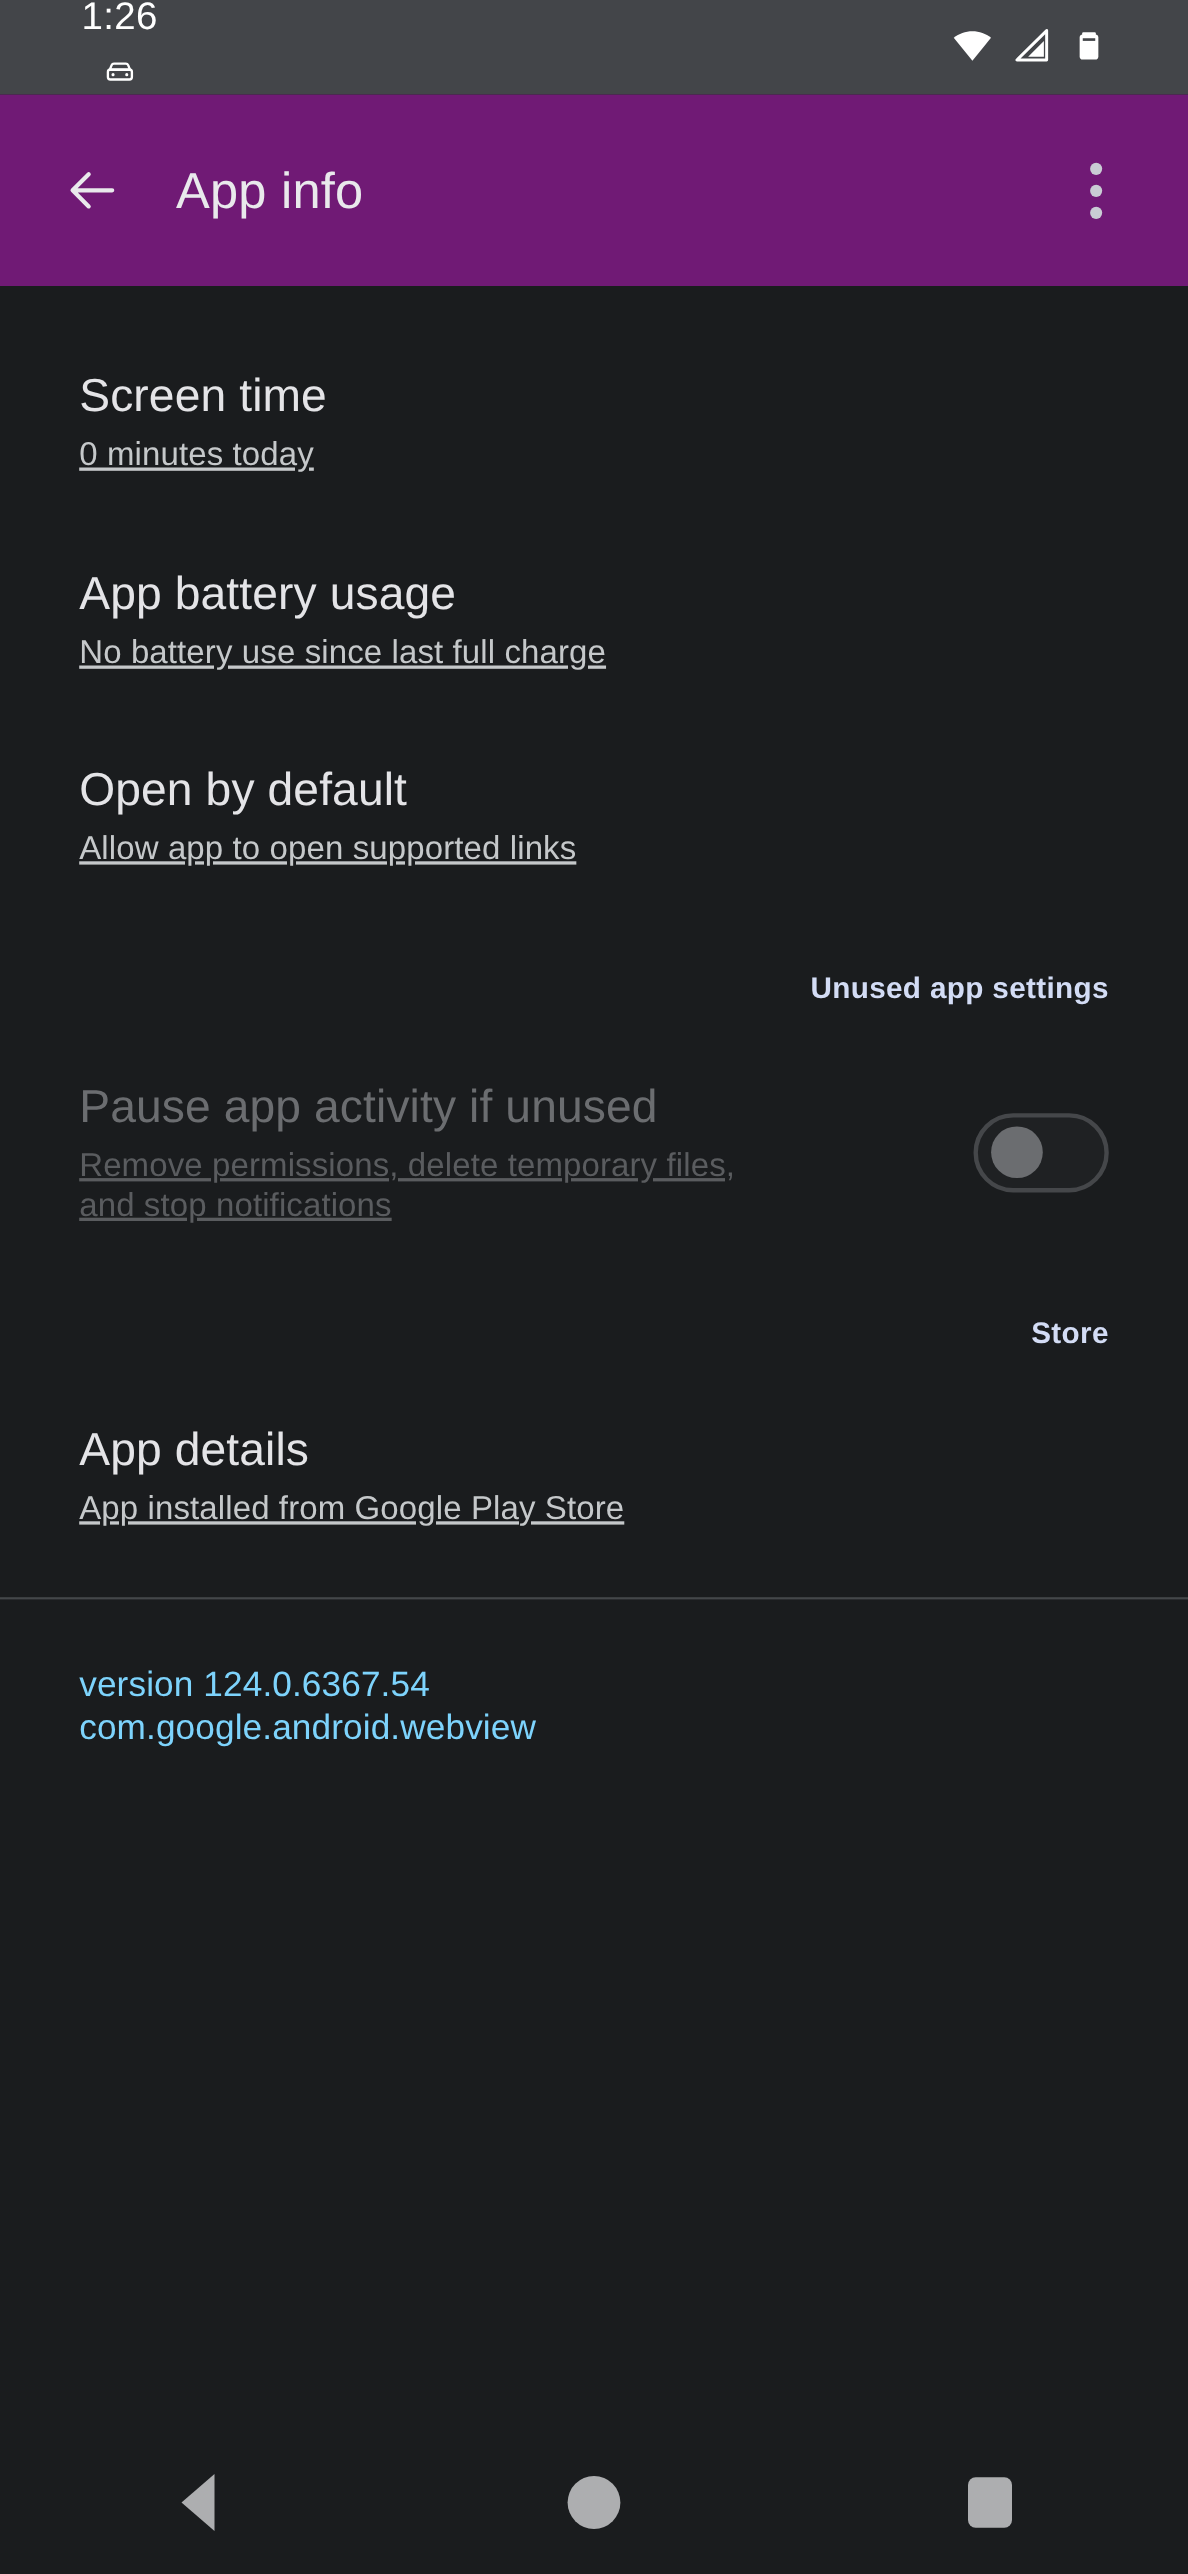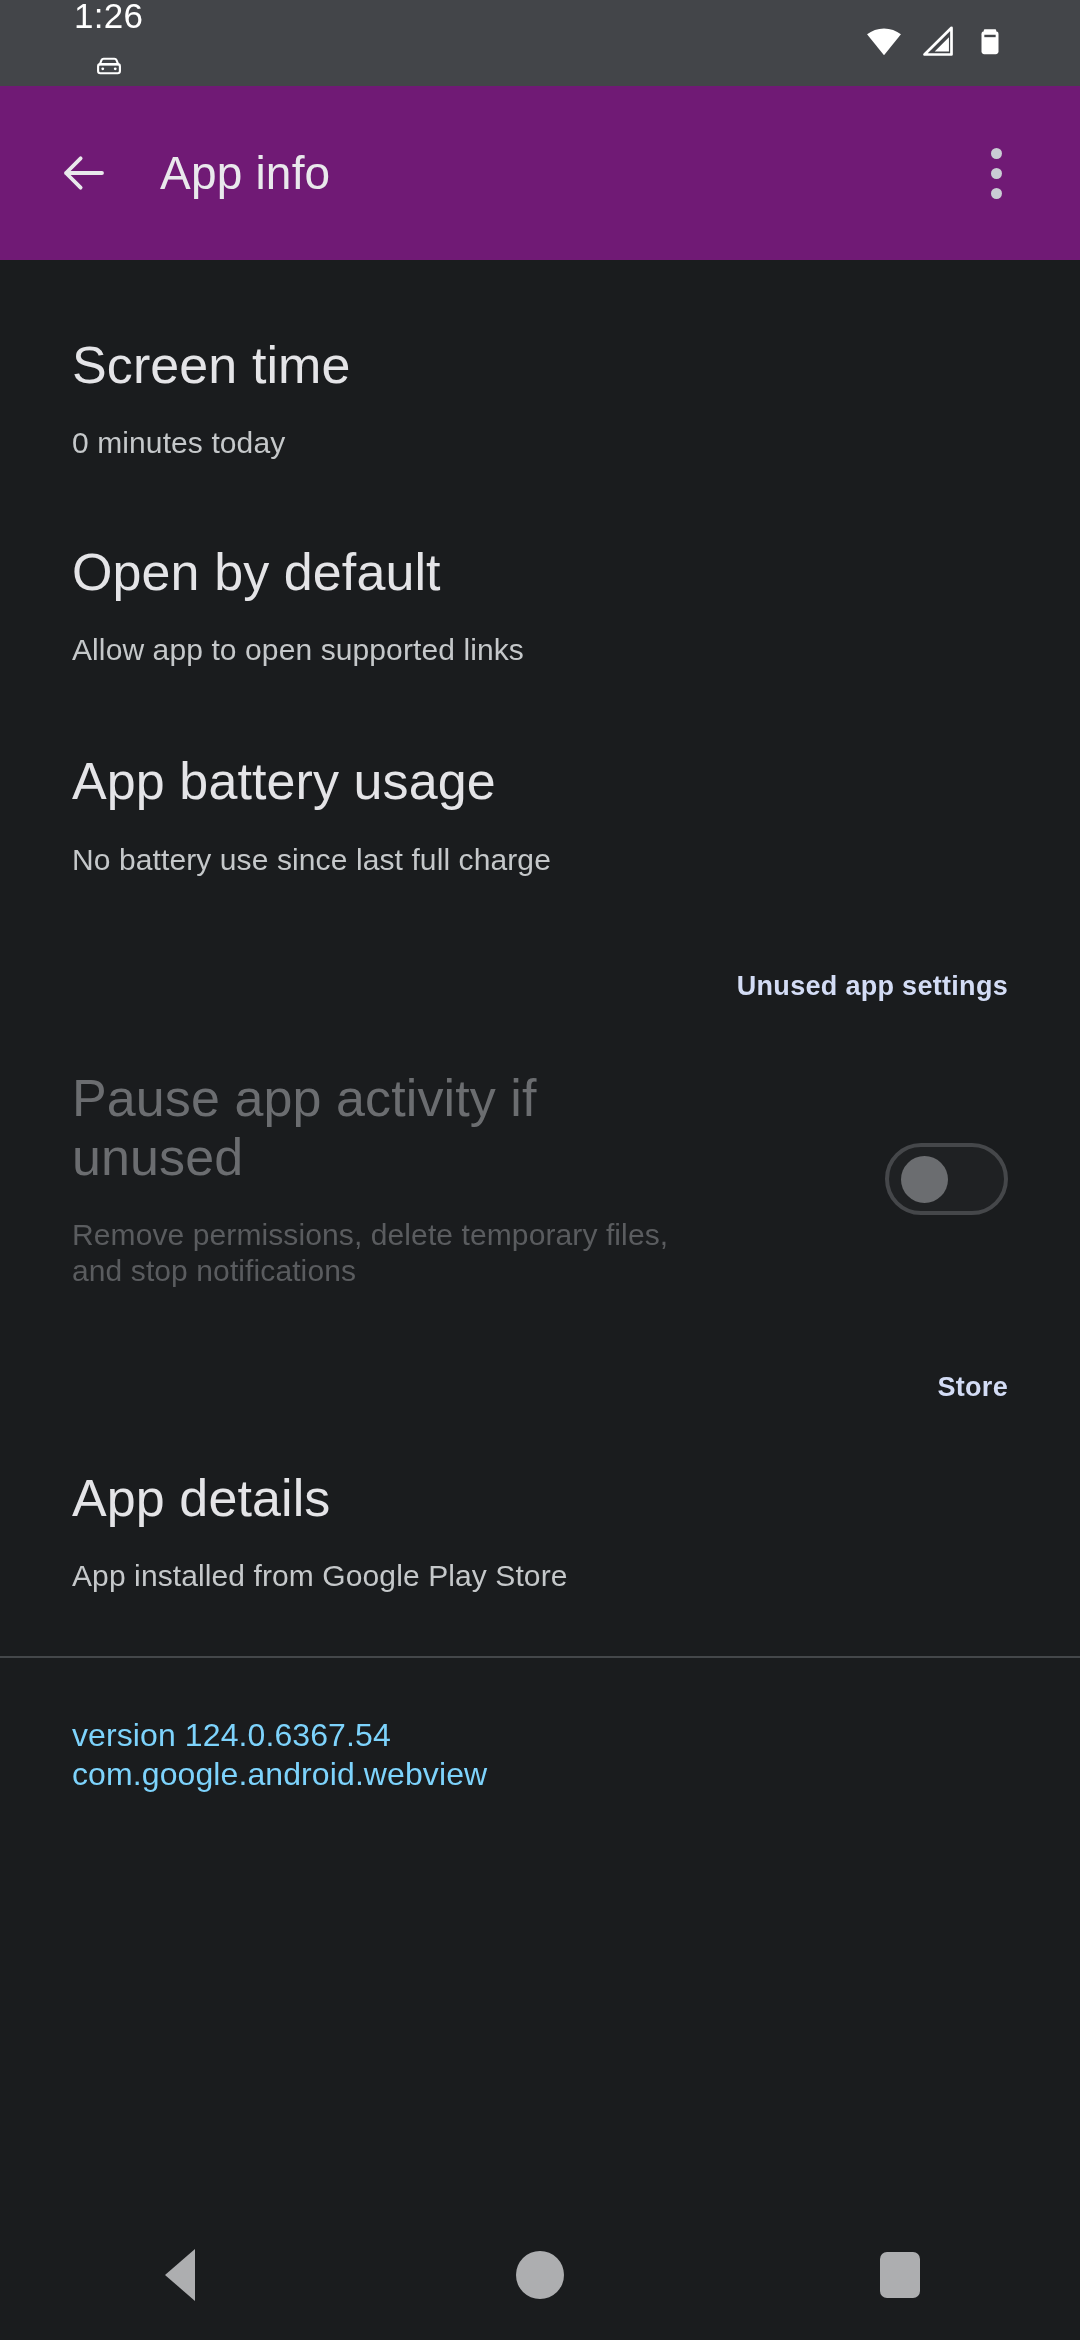--- a/index.html
+++ b/index.html
@@ -38,22 +38,22 @@
     margin-left:auto; margin-right:48px; width:72px; height:72px;
     display:flex; flex-direction:column; align-items:center;
     justify-content:center; gap:9px;
   }
   .dot{ width:11px; height:11px; border-radius:50%; background:#c9ccd4; }
 
   
   .content{ position:absolute; top:260px; left:0; width:1080px; height:1950px; }
 
   .row{ padding:0 72px; }
-  .row-title{ color:#e4e4e7; font-size:52px; line-height:1.12; font-weight:400; letter-spacing:.1px;}
-  .row-sub{ color:#c5c8ca; font-size:30px; line-height:1.2; margin-top:31px; letter-spacing:.1px;}
+  .row-title{ color:#e4e4e7; font-size:42px; line-height:1.12; font-weight:400; letter-spacing:.1px;}
+  .row-sub{ color:#c5c8ca; font-size:30px; line-height:1.2; margin-top:13px; letter-spacing:.1px;text-decoration:underline;}
 
   .section-head{
     padding:0 72px; color:#d3dcf5; font-size:27px; font-weight:700;
     letter-spacing:.3px; line-height:1.1;text-align:right;
   }
 
   
   .row-switch{ display:flex; align-items:center; padding:0 72px; }
   .row-switch .txt{ width:640px; }
   .row-switch .row-title{ color:#6b6d70; }
@@ -140,28 +140,28 @@
     </div>
   </div>
 
   <div class="content">
 
     <div class="row" style="margin-top:76px;">
       <div class="row-title">Screen time</div>
       <div class="row-sub">0 minutes today</div>
     </div>
 
+    <div class="row" style="margin-top:84px;">
+      <div class="row-title">App battery usage</div>
+      <div class="row-sub">No battery use since last full charge</div>
+    </div>
+
     <div class="row" style="margin-top:82px;">
       <div class="row-title">Open by default</div>
       <div class="row-sub">Allow app to open supported links</div>
-    </div>
-
-    <div class="row" style="margin-top:84px;">
-      <div class="row-title">App battery usage</div>
-      <div class="row-sub">No battery use since last full charge</div>
     </div>
 
     <div class="section-head" style="margin-top:94px;">Unused app settings</div>
 
     <div class="row-switch" style="margin-top:68px;">
       <div class="txt">
         <div class="row-title">Pause app activity if unused</div>
         <div class="row-sub">Remove permissions, delete temporary files, and stop notifications</div>
       </div>
       <div class="switch">

